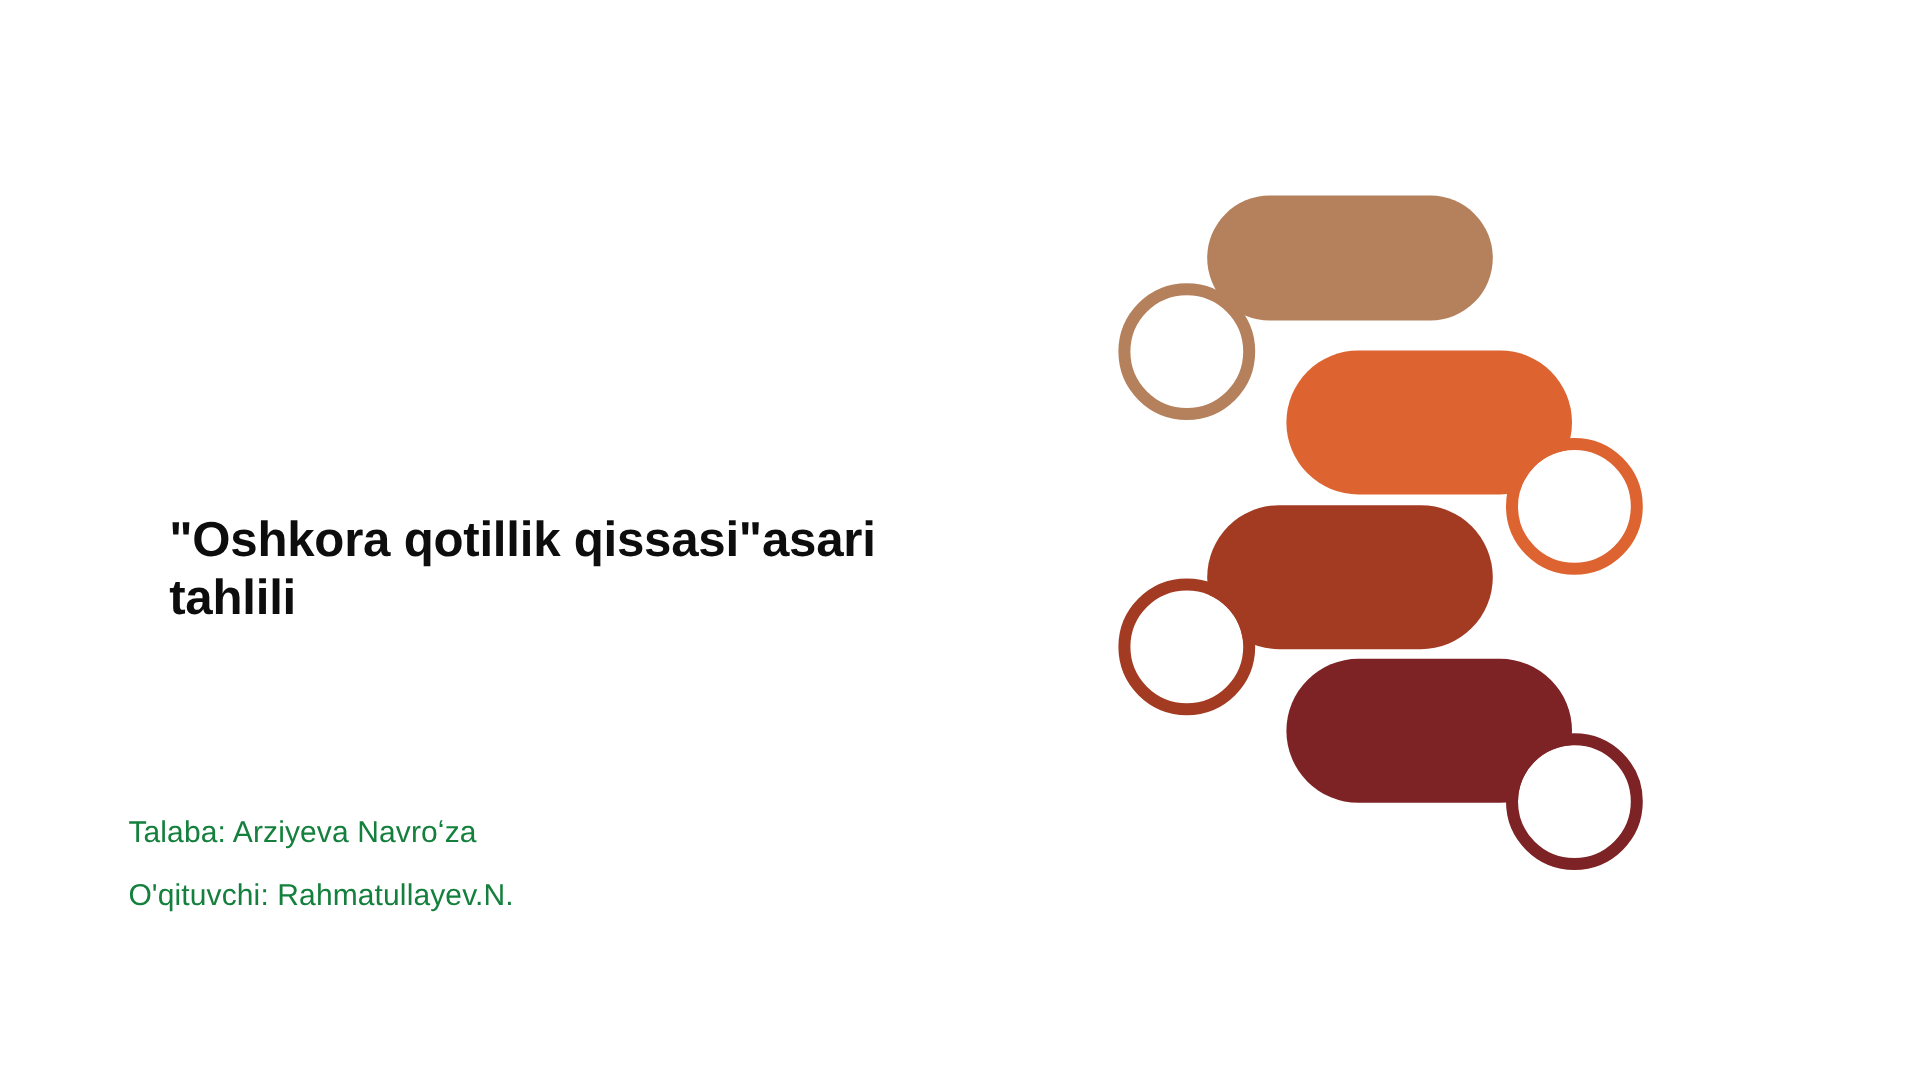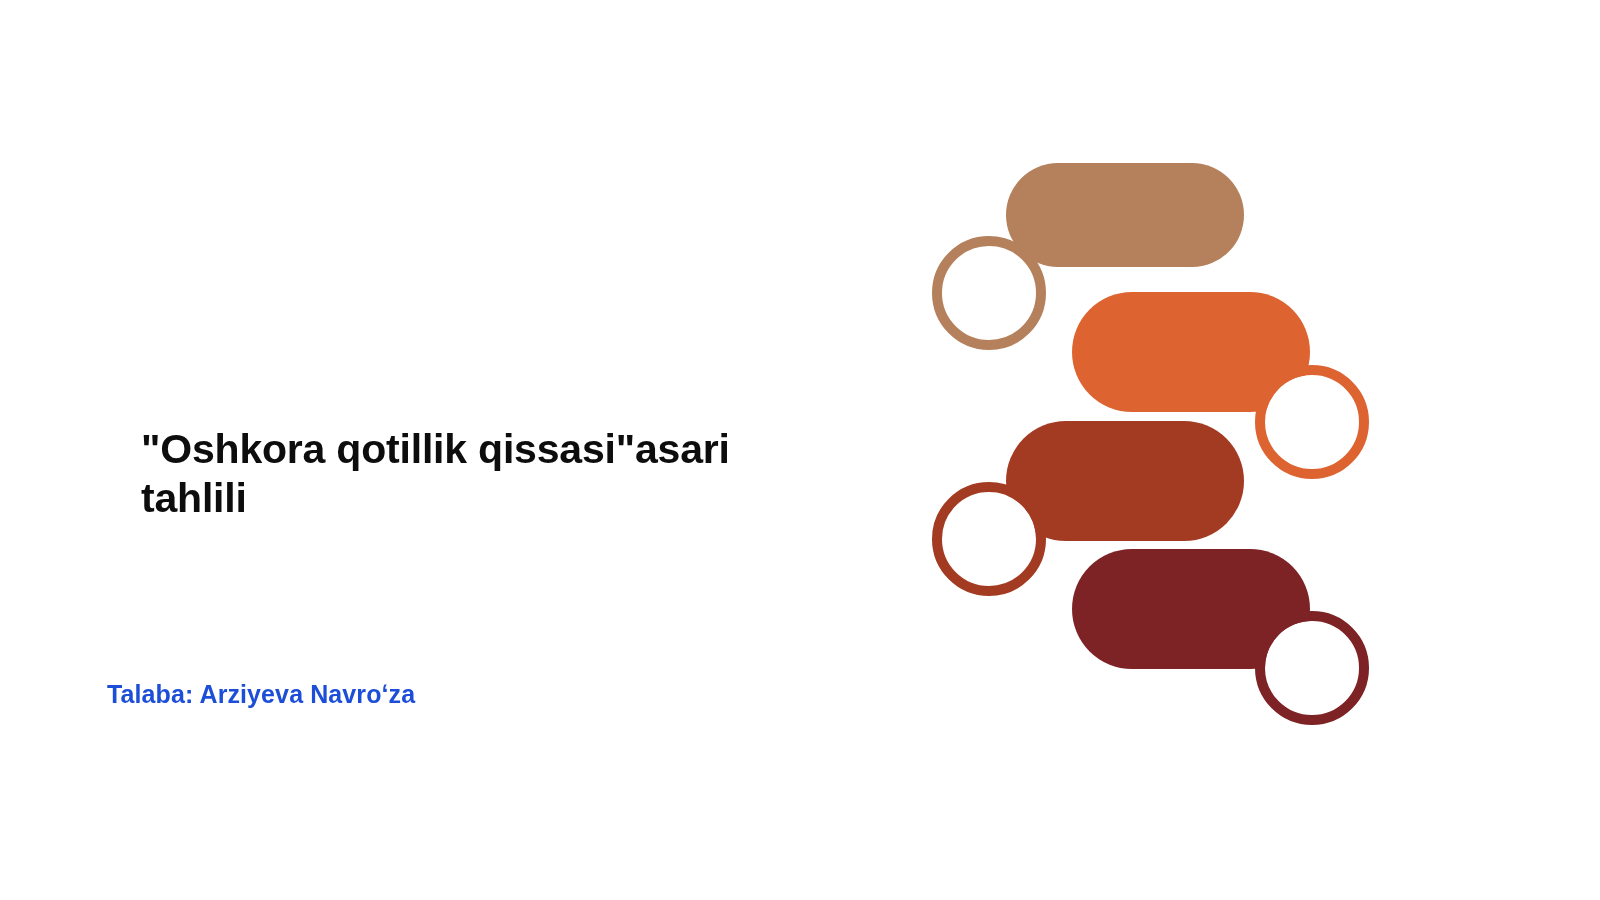--- a/index.html
+++ b/index.html
@@ -48,23 +48,23 @@
   .subtitle-block {
     position: absolute;
     left: 107px;
     top: 668px;
     width: 700px;
   }
 
   .subtitle-line {
     margin: 0;
     font-size: 25px;
-    font-weight: 700;
+    font-weight: 400;
     line-height: 52px;
-    color: #1d4ed8;
+    color: #15803d;
     letter-spacing: 0.1px;
   }
 
   
   .decor {
     position: absolute;
     left: 890px;
     top: 140px;
     width: 520px;
     height: 620px;
@@ -78,20 +78,21 @@
 </head>
 <body>
 
 <div class="slide">
 
   <div class="text-col">
     <h1 class="slide-title">"Oshkora qotillik qissasi"asari tahlili</h1>
 
     <div class="subtitle-block">
       <p class="subtitle-line">Talaba: Arziyeva Navroʻza</p>
+      <p class="subtitle-line">O'qituvchi: Rahmatullayev.N.</p>
     </div>
   </div>
 
   <div class="decor">
     <svg viewBox="890 140 520 620" xmlns="http://www.w3.org/2000/svg">
       <defs id="decor-defs">
           <mask id="pill-mask-0" maskUnits="userSpaceOnUse" x="929" y="86" width="392" height="258">
             <rect x="929" y="86" width="392" height="258" fill="#fff"></rect>
             <circle cx="989" cy="293" r="47" fill="#000"></circle>
           </mask>

